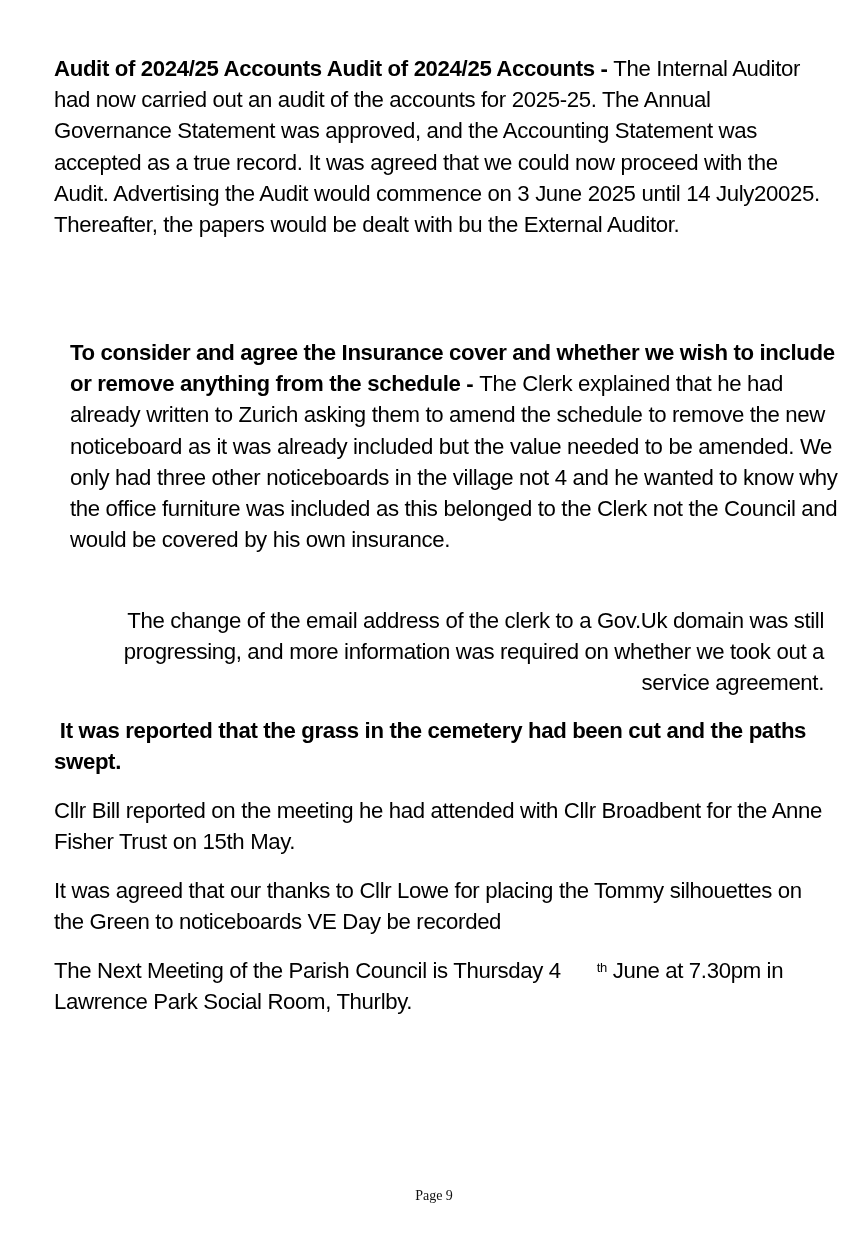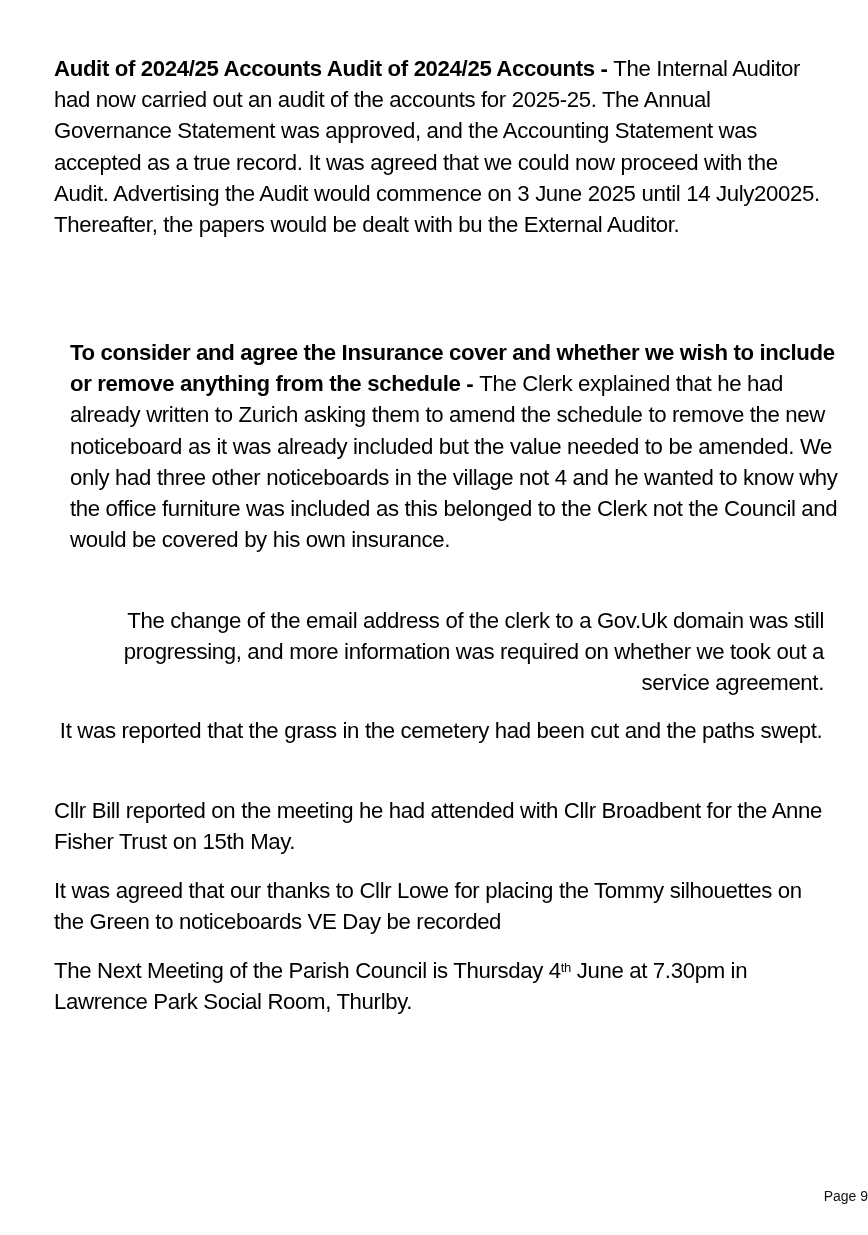--- a/index.html
+++ b/index.html
@@ -27,36 +27,37 @@
       margin: 0;
       letter-spacing: -0.35px;
     }
     .para b {
       font-weight: bold;
       text-align: right;
     }
     #p1 { position: absolute; top: 0; left: 0; width: 770px; }
     #p2 { position: absolute; top: 284px; left: 16px; width: 770px; }
     #p3 { position: absolute; top: 552px; left: 0; width: 770px; text-align: right; }
-    #p4 { position: absolute; top: 662px; left: 0; width: 770px; }
+    #p4 { position: absolute; top: 662px; left: 0; width: 770px; font-weight: bold; }
     #p5 { position: absolute; top: 742px; left: 0; width: 770px; }
     #p6 { position: absolute; top: 822px; left: 0; width: 770px; }
     #p7 { position: absolute; top: 902px; left: 0; width: 770px; }
     sup {
       font-size: 13px;
       vertical-align: 6px;
       line-height: 0;
+      margin-left: 36px;
     }
     .footer {
       position: absolute;
       top: 1188px;
       left: 0;
       width: 868px;
-      text-align: right;
-      font-family: Liberation Sans, sans-serif;
+      text-align: center;
+      font-family: Liberation Serif, serif;
       font-size: 14px;
       color: #111111;
     }
   </style>
 </head>
 <body>
 
 <div class="page">
 
   <p class="para" id="p1">

